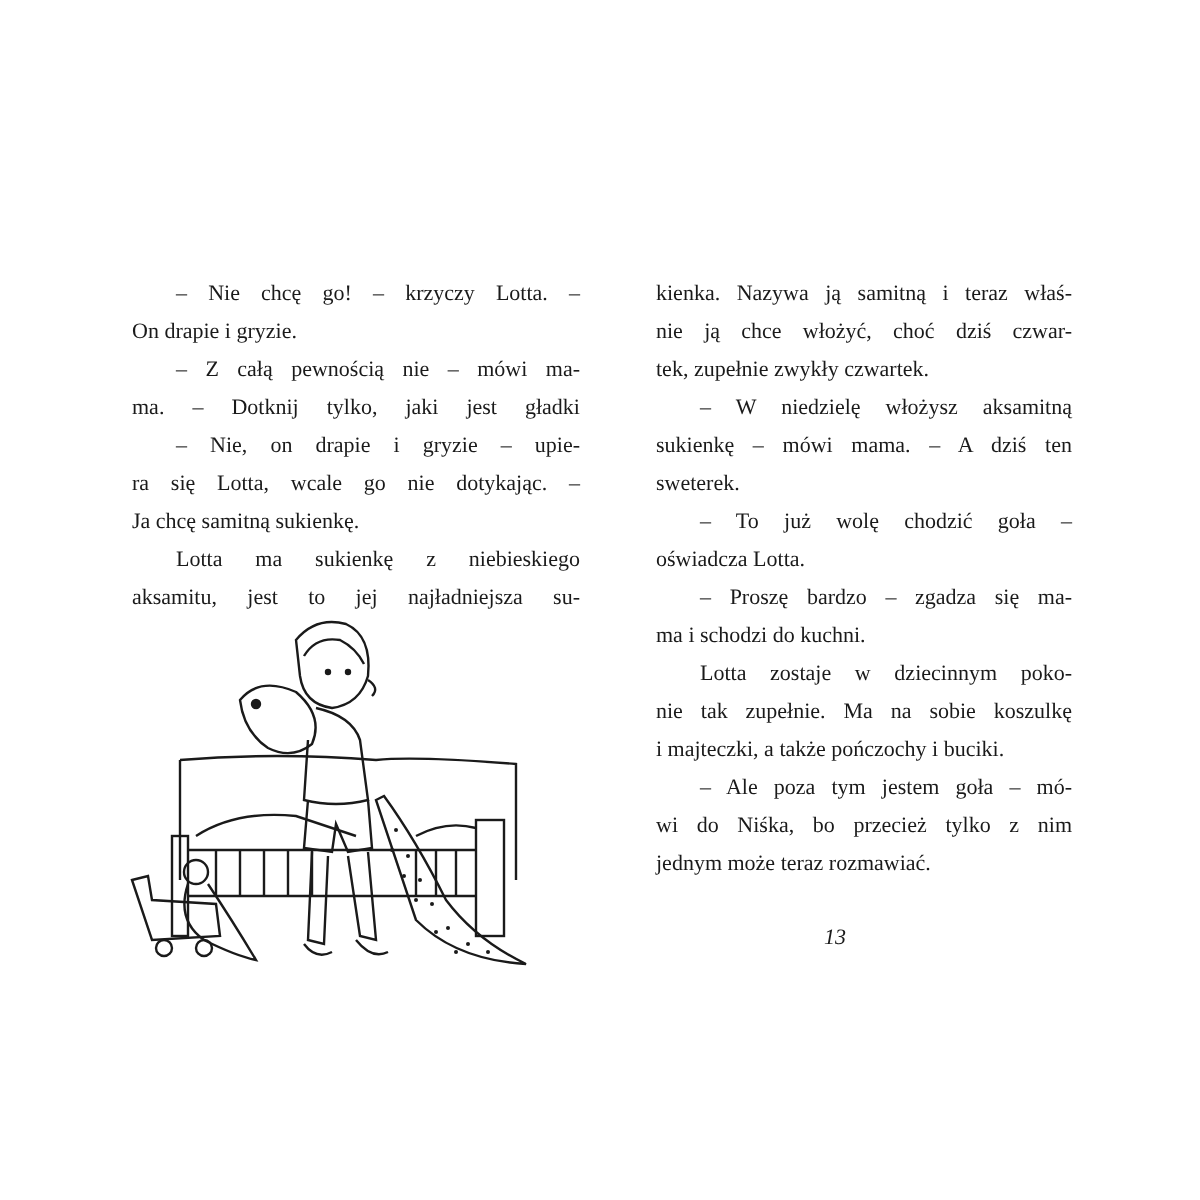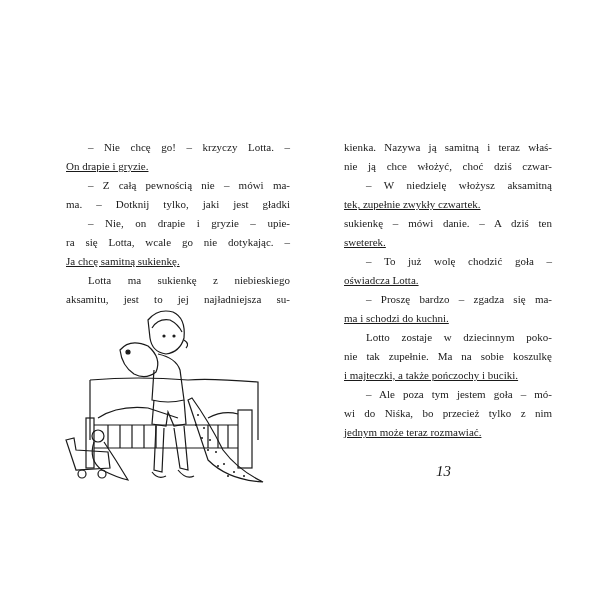--- a/index.html
+++ b/index.html
@@ -1,24 +1,24 @@
 <!DOCTYPE html>
 <html><head>
 <meta charset="utf-8">
 <style>
   html, body { margin:0; padding:0; }
   body { width:600px; height:600px; background:#ffffff; position:relative; overflow:hidden;
          font-family:"Liberation Serif","DejaVu Serif",serif; color:#1a1a1a; }
   .page { position:absolute; top:138px; font-size:11px; line-height:19px; }
   .page.left { left:66px; width:224px; }
-  .page.right { left:344px; width:208px; }
+  .page.right { left:328px; width:208px; }
   .line { display:block; white-space:nowrap; text-align:justify; text-align-last:justify; height:19px; }
-  .line.last { text-align-last:left;text-decoration:underline; }
+  .line.last { text-align-last:left; }
   .line.ind { padding-left:22px; }
-  .page-number { position:absolute; top:463px; left:436px; font-size:15px; font-style:italic; }
+  .page-number { position:absolute; top:463px; left:412px; font-size:11px; font-style:italic; }
   .illustration { position:absolute; left:58px; top:300px; width:252px; height:200px; }
 </style>
 </head>
 <body>
 
 <div class="page left" id="left">
     <span class="line ind">– Nie chcę go! – krzyczy Lotta. –</span>
     <span class="line last">On drapie i gryzie.</span>
     <span class="line ind">– Z całą pewnością nie – mówi ma-</span>
     <span class="line">ma. – Dotknij tylko, jaki jest gładki</span>
@@ -78,29 +78,29 @@
   <path d="M8 140 L 16 138 L 18 150 L 50 152 L 52 168 L 18 170 Z"></path>
   <circle cx="24" cy="174" r="4"></circle>
   <circle cx="44" cy="174" r="4"></circle>
   <circle cx="40" cy="136" r="6"></circle>
   <path d="M36 142 Q 30 160 44 170 Q 60 178 70 180 Q 58 160 46 142"></path>
 </svg>
 
 <div class="page right" id="right">
     <span class="line">kienka. Nazywa ją samitną i teraz właś-</span>
     <span class="line">nie ją chce włożyć, choć dziś czwar-</span>
+    <span class="line last">tek, zupełnie zwykły czwartek.</span>
     <span class="line ind">– W niedzielę włożysz aksamitną</span>
-    <span class="line last">tek, zupełnie zwykły czwartek.</span>
-    <span class="line">sukienkę – mówi danie. – A dziś ten</span>
+    <span class="line">sukienkę – mówi mama. – A dziś ten</span>
     <span class="line last">sweterek.</span>
     <span class="line ind">– To już wolę chodzić goła –</span>
     <span class="line last">oświadcza Lotta.</span>
     <span class="line ind">– Proszę bardzo – zgadza się ma-</span>
     <span class="line last">ma i schodzi do kuchni.</span>
-    <span class="line ind">Lotto zostaje w dziecinnym poko-</span>
+    <span class="line ind">Lotta zostaje w dziecinnym poko-</span>
     <span class="line">nie tak zupełnie. Ma na sobie koszulkę</span>
     <span class="line last">i majteczki, a także pończochy i buciki.</span>
     <span class="line ind">– Ale poza tym jestem goła – mó-</span>
     <span class="line">wi do Niśka, bo przecież tylko z nim</span>
     <span class="line last">jednym może teraz rozmawiać.</span>
   </div>
 
 <div class="page-number">13</div>
 
 </body></html>

